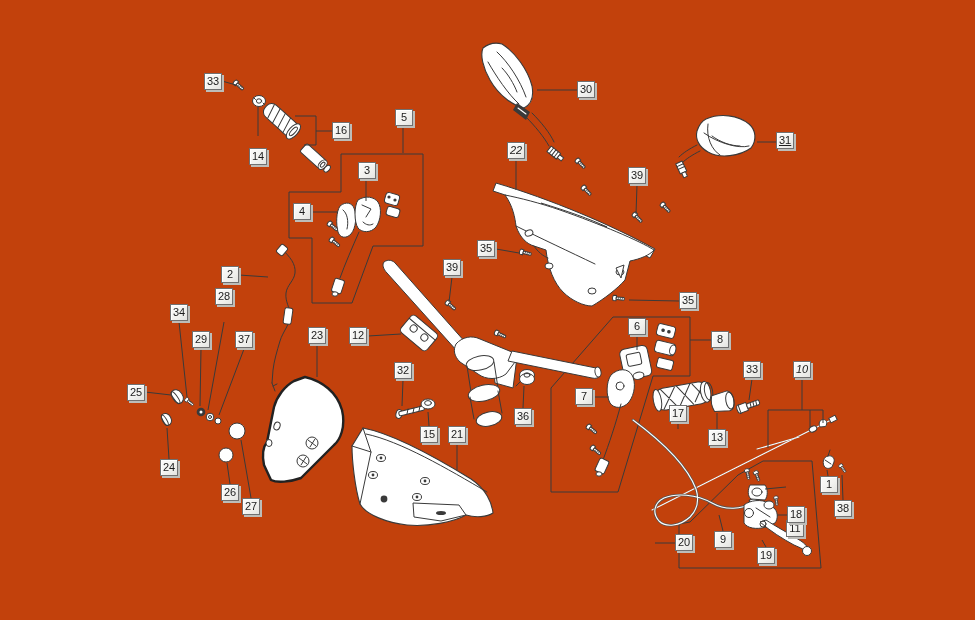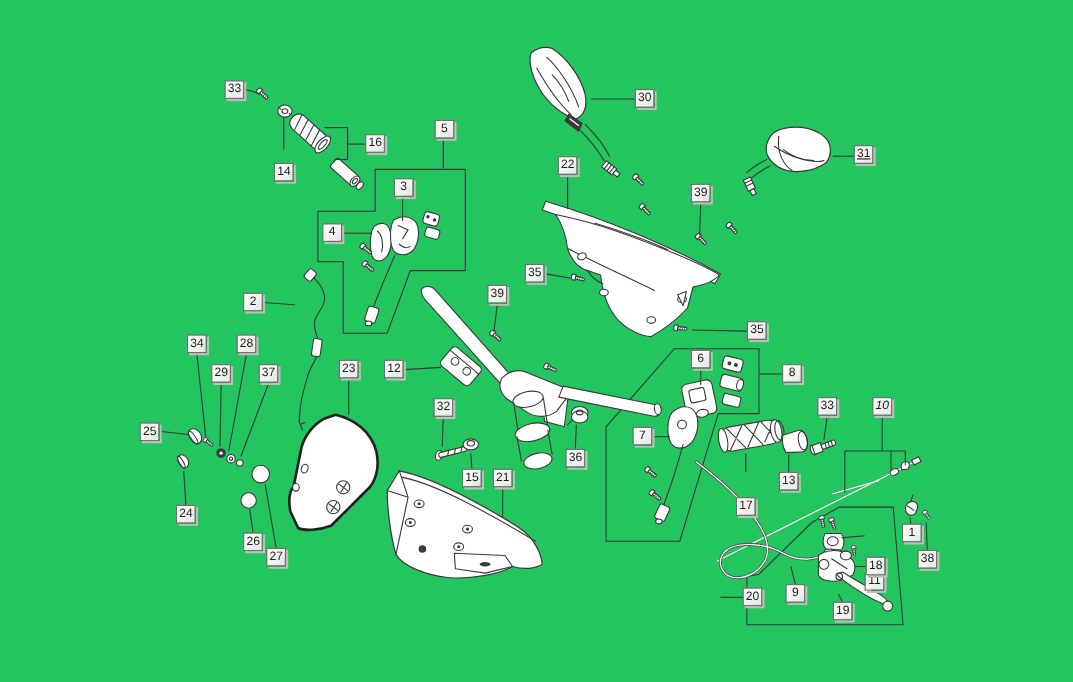--- a/index.html
+++ b/index.html
@@ -1,16 +1,16 @@
 <!DOCTYPE html>
 <html><head>
 <meta charset="utf-8">
 <style>
   html,body{margin:0;padding:0;background:#fff;}
-  .stage{position:relative;width:975px;height:620px;background:#22c55e;overflow:hidden;
+  .stage{position:relative;width:975px;height:620px;background:#c2410c;overflow:hidden;
          font-family:"Liberation Sans",sans-serif;}
   .stage svg{position:absolute;left:0;top:0;}
   .callout{position:absolute;min-width:12px;height:15px;padding:0 2px;
            background:linear-gradient(135deg,#fdfdfc 0%,#f1f1ee 60%,#e4e4e1 100%);
            border:1px solid #707070;
            box-shadow:2px 2px 0 #bdbdb9, inset 1px 1px 0 #ffffff;
            font-size:11px;line-height:15px;text-align:center;color:#1c1c1c;
            user-select:none;}
   .ln{stroke:#3a3a3a;stroke-width:1;fill:none;stroke-linecap:round;stroke-linejoin:round;}
   .fw{stroke:#3a3a3a;stroke-width:1;fill:#ffffff;stroke-linejoin:round;}
@@ -371,43 +371,43 @@
 </svg>
 <div class="callout" style="left: 204px; top: 73px;">33</div>
     <div class="callout" style="left: 249px; top: 136px; margin-top: 12px;">14</div>
     <div class="callout" style="left: 332px; top: 122px;">16</div>
     <div class="callout" style="left: 395px; top: 109px;">5</div>
     <div class="callout" style="left: 358px; top: 162px;">3</div>
     <div class="callout" style="left: 293px; top: 203px;">4</div>
     <div class="callout" style="left: 221px; top: 266px;">2</div>
     <div class="callout" style="left: 577px; top: 81px;">30</div>
     <div class="callout" style="left: 776px; top: 132px; text-decoration: underline;">31</div>
-    <div class="callout" style="left: 507px; top: 142px;">22</div>
+    <div class="callout" style="left: 507px; top: 142px; font-style: italic;">22</div>
     <div class="callout" style="left: 628px; top: 167px;">39</div>
     <div class="callout" style="left: 477px; top: 240px;">35</div>
     <div class="callout" style="left: 443px; top: 259px;">39</div>
     <div class="callout" style="left: 679px; top: 292px;">35</div>
     <div class="callout" style="left: 349px; top: 327px;">12</div>
     <div class="callout" style="left: 628px; top: 318px;">6</div>
     <div class="callout" style="left: 711px; top: 331px;">8</div>
     <div class="callout" style="left: 308px; top: 327px;">23</div>
     <div class="callout" style="left: 170px; top: 304px;">34</div>
-    <div class="callout" style="left: 215px; top: 304px;">28</div>
+    <div class="callout" style="left: 215px; top: 288px;">28</div>
     <div class="callout" style="left: 192px; top: 331px;">29</div>
     <div class="callout" style="left: 235px; top: 331px;">37</div>
     <div class="callout" style="left: 127px; top: 384px;">25</div>
     <div class="callout" style="left: 160px; top: 459px;">24</div>
     <div class="callout" style="left: 221px; top: 484px;">26</div>
     <div class="callout" style="left: 242px; top: 498px;">27</div>
     <div class="callout" style="left: 394px; top: 362px;">32</div>
     <div class="callout" style="left: 420px; top: 426px;">15</div>
     <div class="callout" style="left: 448px; top: 426px;">21</div>
     <div class="callout" style="left: 514px; top: 408px;">36</div>
     <div class="callout" style="left: 575px; top: 388px;">7</div>
-    <div class="callout" style="left: 669px; top: 452px;">17</div>
+    <div class="callout" style="left: 669px; top: 405px;">17</div>
     <div class="callout" style="left: 708px; top: 429px;">13</div>
     <div class="callout" style="left: 743px; top: 361px;">33</div>
     <div class="callout" style="left: 793px; top: 361px; font-style: italic;">10</div>
     <div class="callout" style="left: 820px; top: 476px;">1</div>
     <div class="callout" style="left: 834px; top: 500px;">38</div>
     <div class="callout" style="left: 786px; top: 477px; margin-top: 43px;">11</div>
     <div class="callout" style="left: 787px; top: 506px;">18</div>
     <div class="callout" style="left: 714px; top: 531px;">9</div>
     <div class="callout" style="left: 757px; top: 547px;">19</div>
     <div class="callout" style="left: 635px; top: 534px; margin-left: 40px;">20</div>

